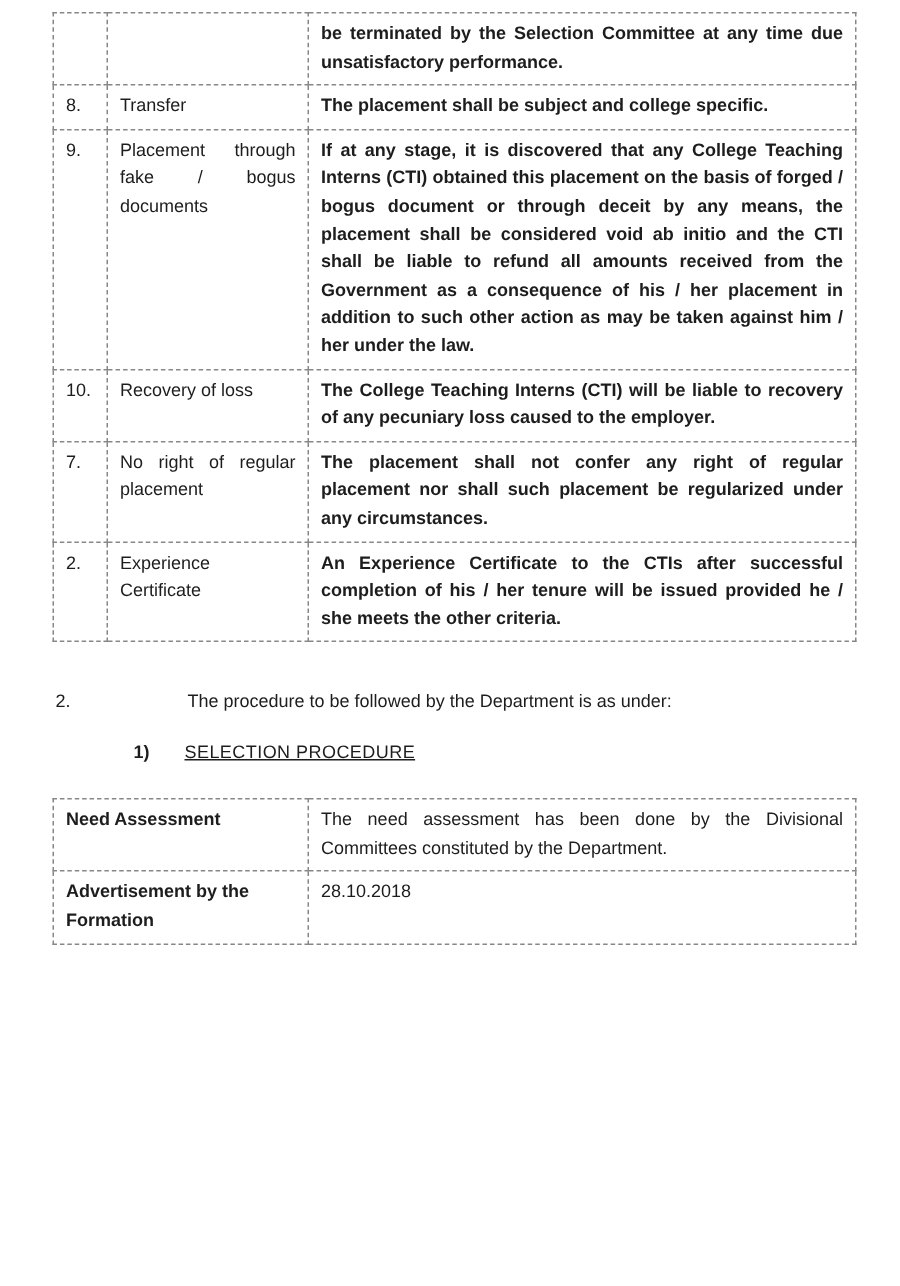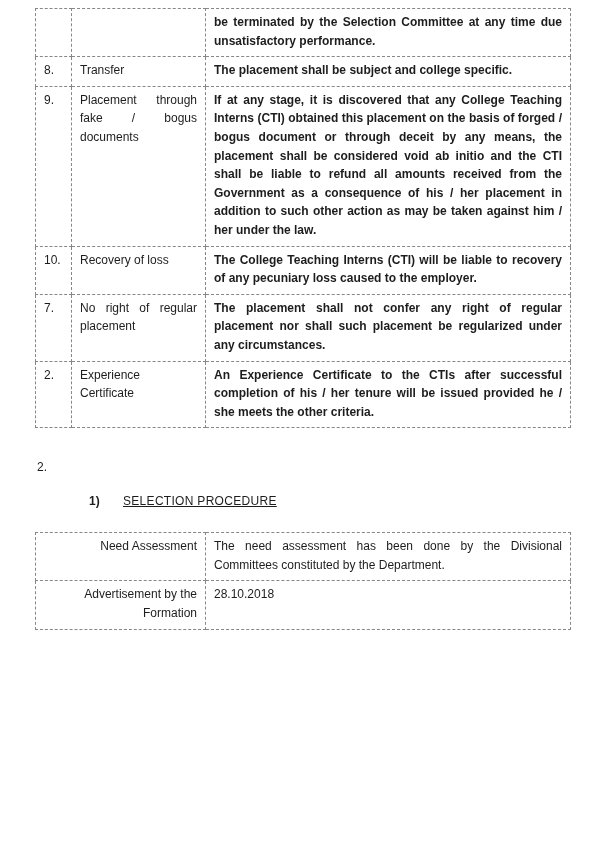--- a/index.html
+++ b/index.html
@@ -27,21 +27,21 @@
   td {
     border: 1px dashed #878787;
     vertical-align: top;
     padding: 4px 8px 6px 8px;
     line-height: 1.55;
     word-wrap: break-word;
   }
   .t1-num  { text-align: left; }
   .t1-term { text-align: justify; }
   .t1-desc { text-align: justify; font-weight: bold; }
-  .t2-label { font-weight: normal; text-align: right; }
+  .t2-label { font-weight: bold; text-align: left; }
   .t2-value { text-align: justify; }
   .t2 td.cut { border-bottom: none; }
   .para {
     display: flex;
     margin: 32px 0 0 2px;
   }
   .para-num { width: 88px; flex: 0 0 88px; }
   .heading-row {
     display: flex;
     margin: 20px 0 0 54px;
@@ -94,20 +94,21 @@
       <tr>
         <td class="t1-num">2.</td>
         <td class="t1-term">Experience Certificate</td>
         <td class="t1-desc">An Experience Certificate to the CTIs after successful completion of his / her tenure will be issued provided he / she meets the other criteria.</td>
       </tr>
     </tbody>
   </table>
 
   <div class="para">
     <span class="para-num">2.</span>
+    <span class="para-text">The procedure to be followed by the Department is as under:</span>
   </div>
 
   <div class="heading-row">
     <span class="heading-num">1)</span>
     <span class="heading-text">SELECTION PROCEDURE</span>
   </div>
 
   <table class="t2">
     <colgroup>
       <col style="width:170px">

